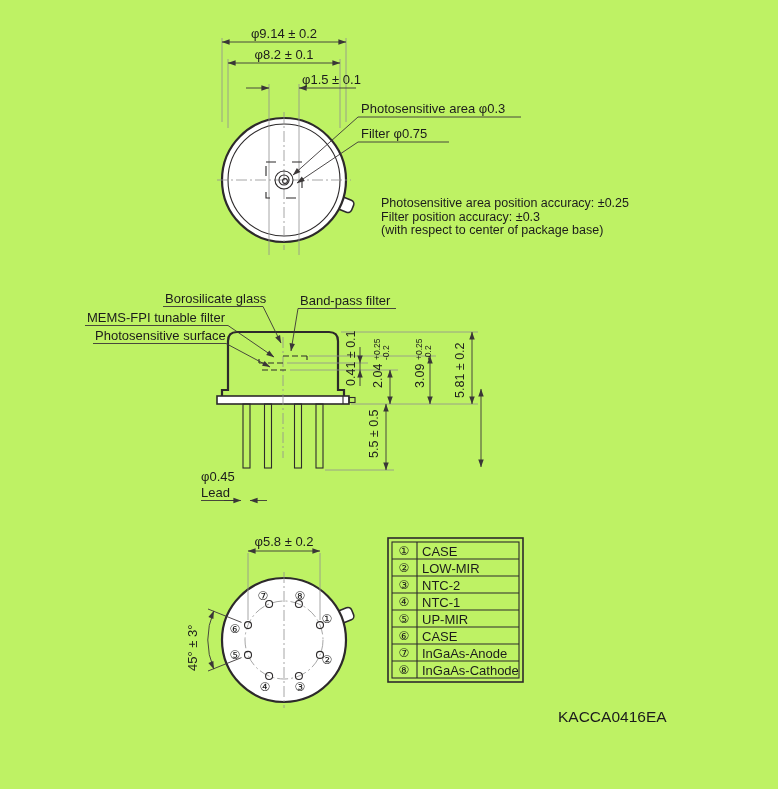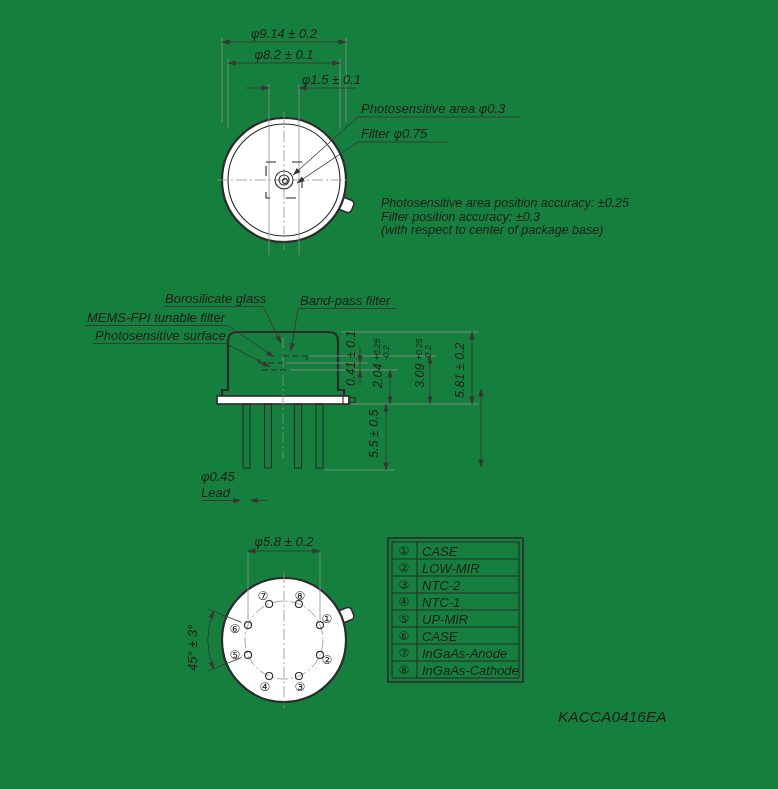--- a/index.html
+++ b/index.html
@@ -1,16 +1,16 @@
 <!DOCTYPE html>
 <html><head>
 <meta charset="utf-8">
 <style>
   html,body{margin:0;padding:0;background:#ffffff;}
-  .stage{width:778px;height:789px;position:relative;background:#15803d;font-style:italic;}
+  .stage{width:778px;height:789px;position:relative;background:#bef264;}
   svg{display:block;}
   text{font-family:"Liberation Sans","DejaVu Sans",sans-serif;fill:#1c1c1c;}
   .t13{font-size:13px;}
   .t12{font-size:12.5px;}
   .t15{font-size:15.5px;}
   .tol{font-size:8.5px;}
   .pin{font-size:12px;font-family:"DejaVu Sans",sans-serif;}
   .tbl{font-size:13px;}
   .ln{stroke:#2d2a2b;fill:none;stroke-width:1.1;}
   .ln2{stroke:#2d2a2b;fill:none;stroke-width:2.2;}

